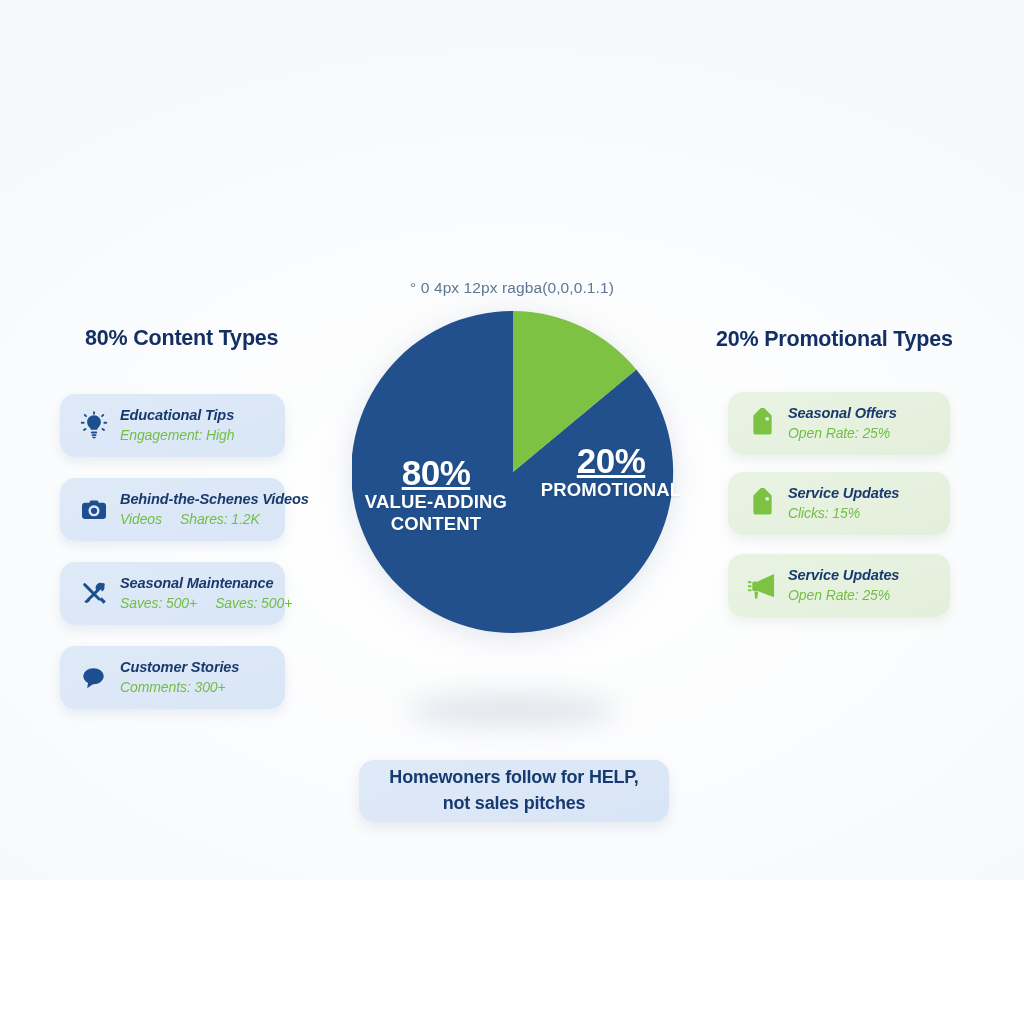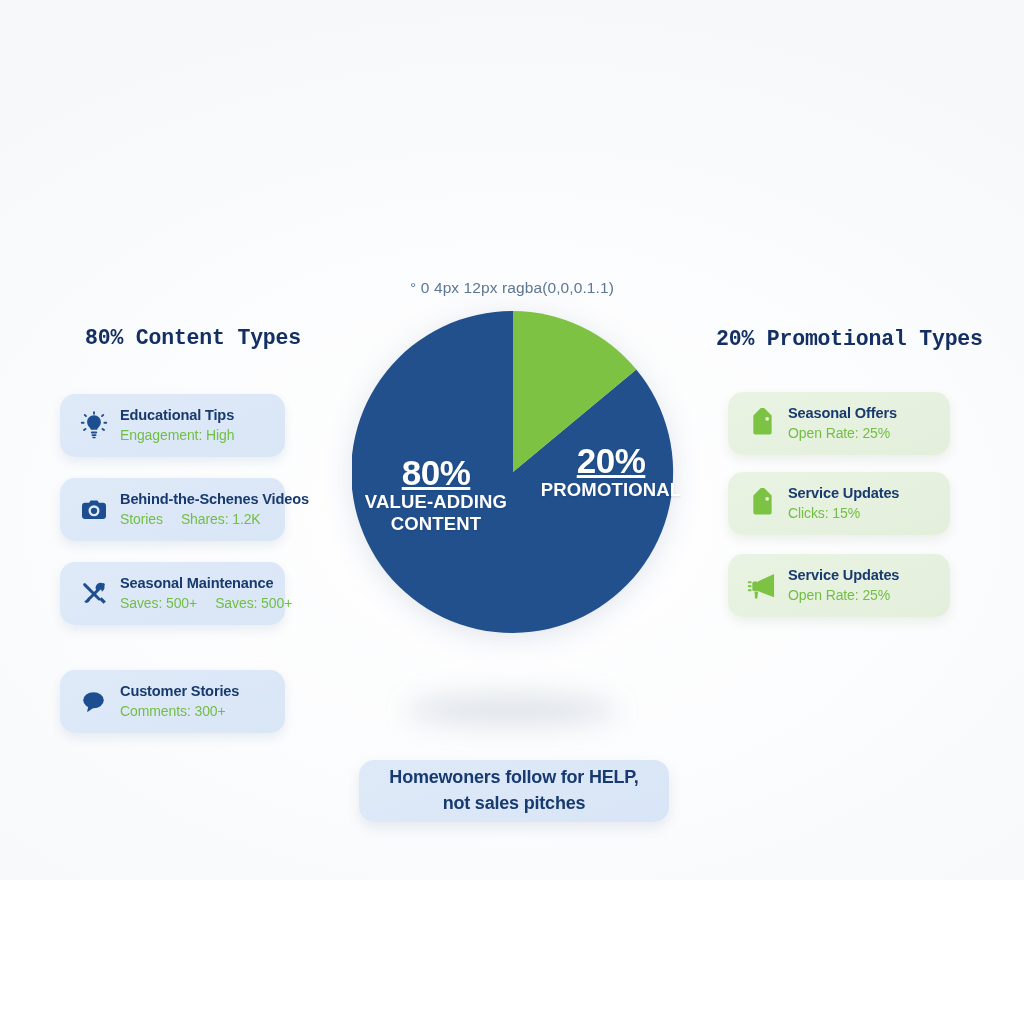--- a/index.html
+++ b/index.html
@@ -33,32 +33,32 @@
   }
 
   
   .col-heading {
     position:absolute;
     font-size:21.5px;
     font-weight:bold;
     color:#132f63;
     letter-spacing:-.2px;
     white-space:nowrap;
-    font-family:Liberation Mono, monospace;
   }
   .col-heading.left  { left:85px;  top:326px; }
   .col-heading.right { left:716px; top:327px; }
 
   
   .card {
     position:absolute;
     display:flex;
     align-items:center;
     border-radius:15px;
     padding:8px 14px;
+    font-style:italic;
   }
   .card .icon-wrap {
     flex:0 0 auto;
     width:40px; height:40px;
     display:flex; align-items:center; justify-content:center;
     margin-right:6px;
   }
   .card .icon-wrap svg { display:block; }
   .card .texts { display:flex; flex-direction:column; justify-content:center; min-width:0; }
   .card .title {
@@ -93,21 +93,21 @@
   .card.green {
     left:728px; width:222px; height:63px;
     background:linear-gradient(160deg,#e9f3e3 0%, #e3efdb 100%);
     box-shadow:0 5px 11px rgba(70,110,50,.09);
   }
 
   
   .lc0 { top:394px; }
   .lc1 { top:478px; }
   .lc2 { top:562px;text-align:center; }
-  .lc3 { top:670px; }
+  .lc3 { top:646px; }
 
   
   .rc0 { top:392px; }
   .rc1 { top:472px; }
   .rc2 { top:554px; }
 
   
   #pie-shadow {
     position:absolute;
     left:406px; top:693px;
@@ -205,21 +205,21 @@
     <span class="icon-wrap">
       <svg width="30" height="30" viewBox="0 0 24 24" fill="#1d4e8f">
         <path d="M9.2 4.3h5.6l1.1 1.9h3.5c1.2 0 2.2 1 2.2 2.2v8.6c0 1.2-1 2.2-2.2 2.2H4.6c-1.2 0-2.2-1-2.2-2.2V8.4c0-1.2 1-2.2 2.2-2.2h3.5l1.1-1.9z"></path>
         <circle cx="12" cy="12.6" r="4.4" fill="#dfeaf8"></circle>
         <circle cx="12" cy="12.6" r="2.5" fill="#1d4e8f"></circle>
       </svg>
     </span>
     <span class="texts">
       <span class="title">Behind-the-Schenes Videos</span>
       <span class="sub">
-        <span>Stories</span>
+        <span>Videos</span>
         <span>Shares: 1.2K</span>
       </span>
     </span>
   </div>
 
   <div class="card blue lc2">
     <span class="icon-wrap">
       <svg width="30" height="30" viewBox="0 0 24 24" fill="none" stroke="#1d4e8f" stroke-width="2.3" stroke-linecap="round">
         <path d="M4.5 4.5 L16 16"></path>
         <path d="M19.5 4.5 L8 16"></path>

